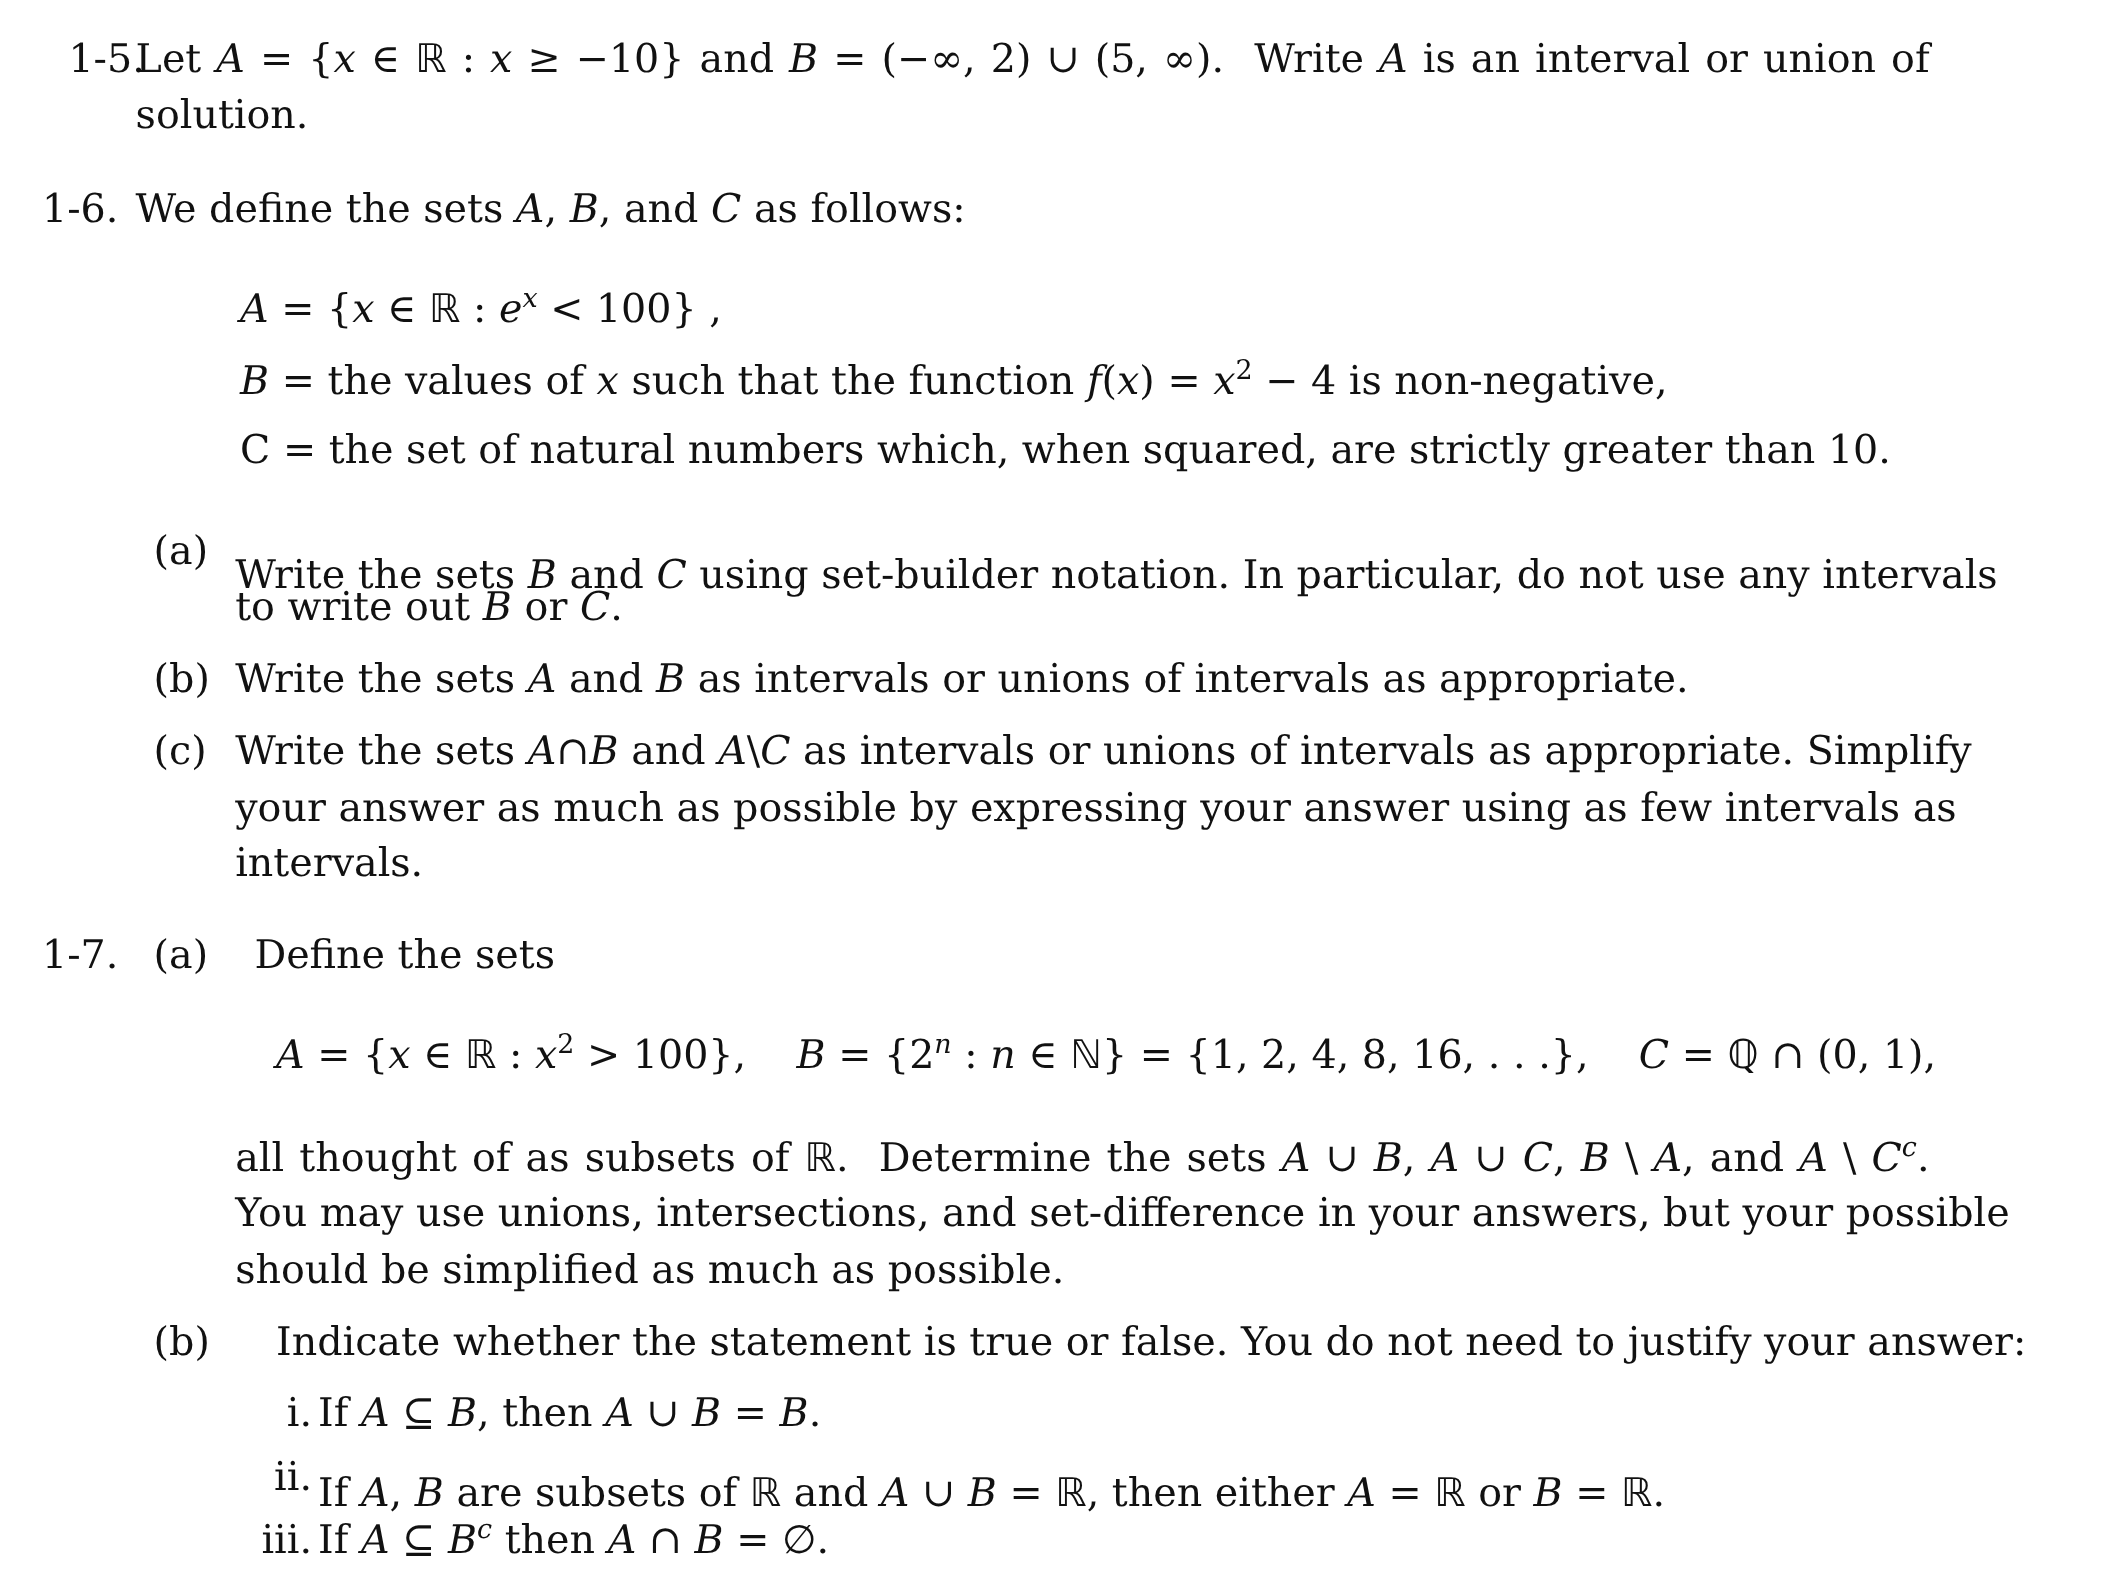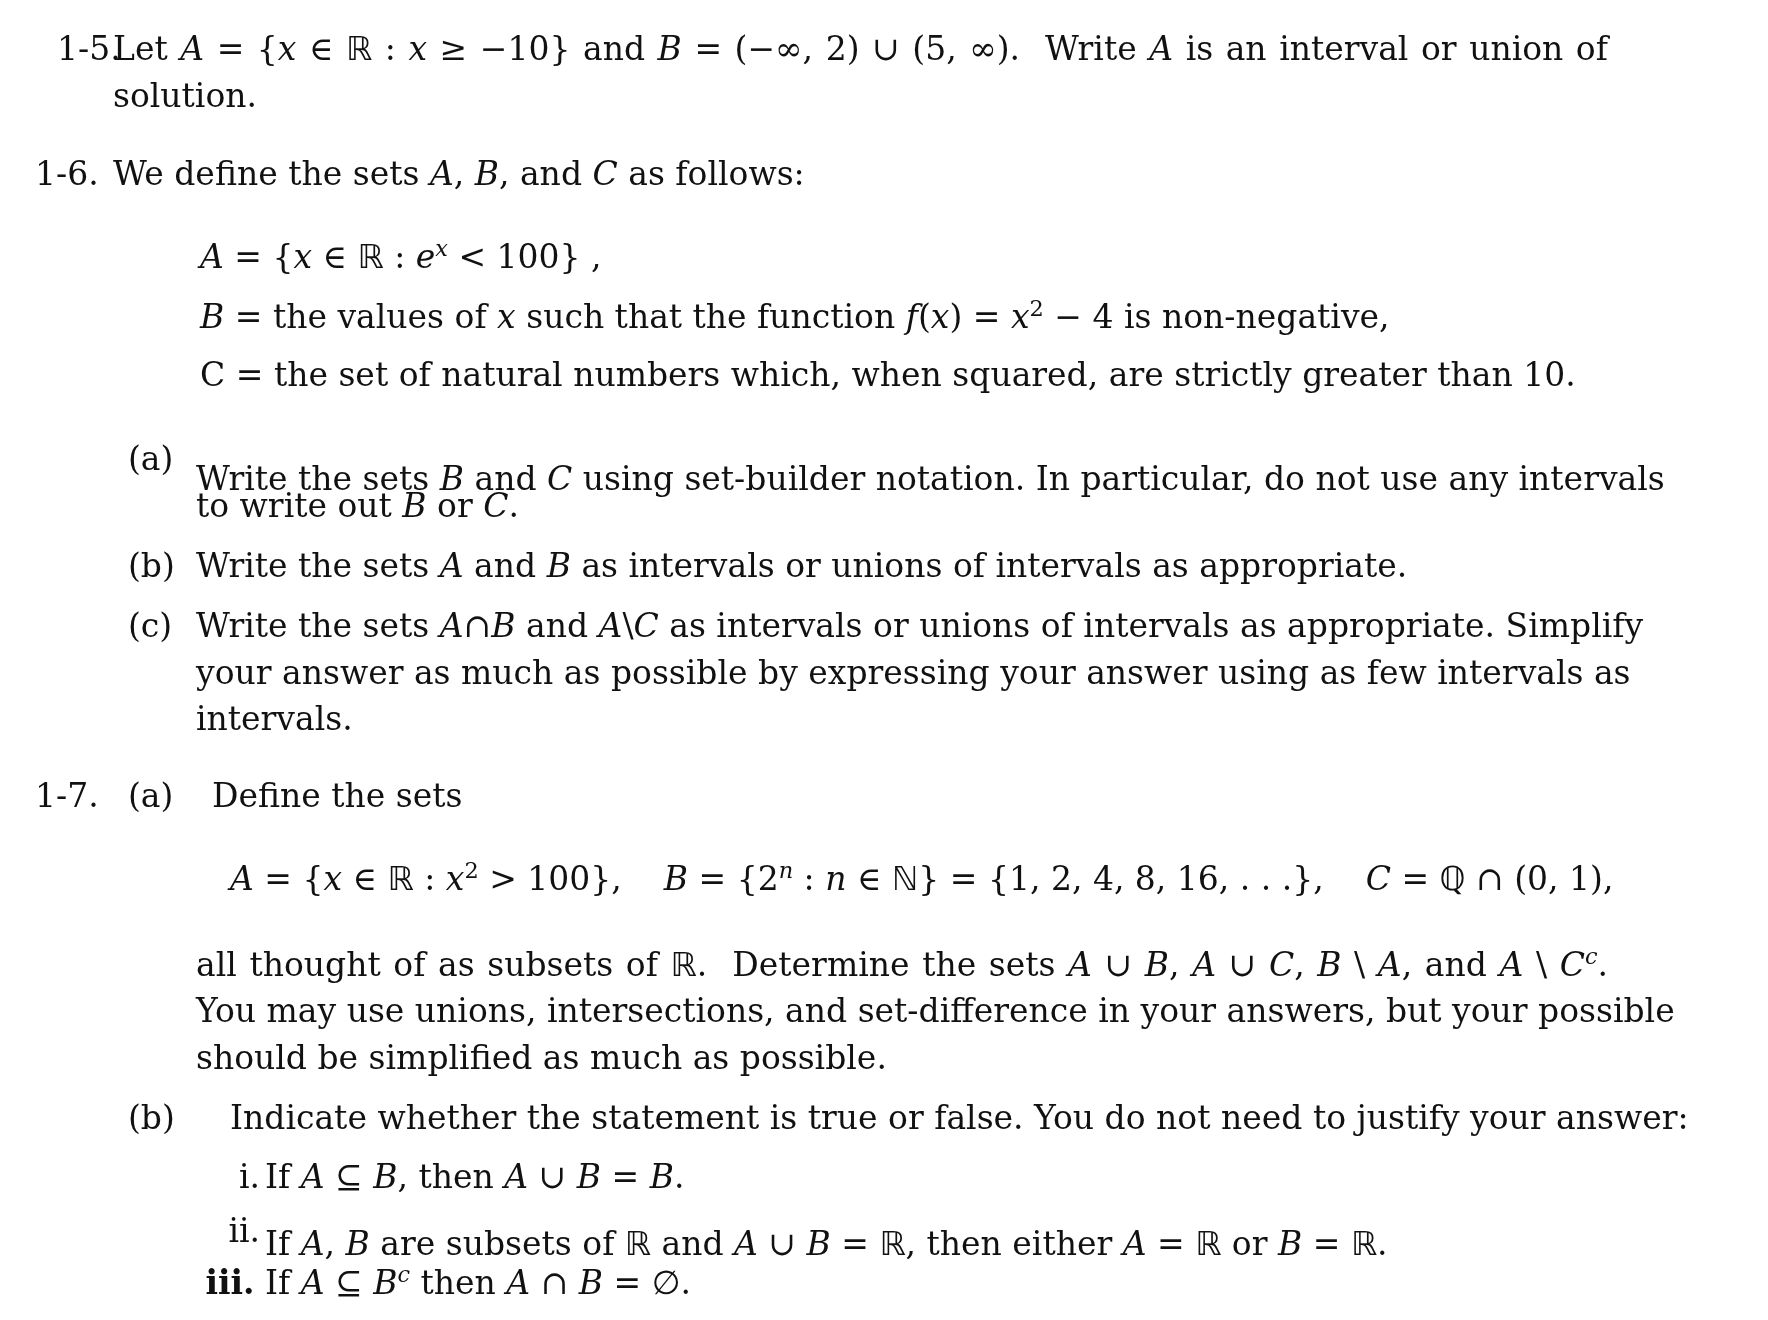--- a/index.html
+++ b/index.html
@@ -86,17 +86,17 @@
   <span class="lbl" style="left:228px; top:1160px; width:32px; text-align:right;">i.</span>
   <div class="line" style="left:265px; top:1160px;">
     If <span class="m">A</span> ⊆ <span class="m">B</span>, then <span class="m">A</span> ∪ <span class="m">B</span> = <span class="m">B</span>.
   </div>
 
   <span class="lbl" style="left:210px; top:1214px; width:50px; text-align:right;">ii.</span>
   <div class="line" style="left:265px; top:1214px;margin-top:13px;">
     If <span class="m">A</span>, <span class="m">B</span> are subsets of <span class="bb">ℝ</span> and <span class="m">A</span> ∪ <span class="m">B</span> = <span class="bb">ℝ</span>, then either <span class="m">A</span> = <span class="bb">ℝ</span> or <span class="m">B</span> = <span class="bb">ℝ</span>.
   </div>
 
-  <span class="lbl" style="left:200px; top:1266px; width:60px; text-align:center;font-weight:bold;">iii.</span>
+  <span class="lbl" style="left:200px; top:1266px; width:60px; text-align:right;">iii.</span>
   <div class="line" style="left:265px; top:1266px;">
     If <span class="m">A</span> ⊆ <span class="m">B<sup>c</sup></span> then <span class="m">A</span> ∩ <span class="m">B</span> = ∅.
   </div>
 </div>
 
 </body></html>

